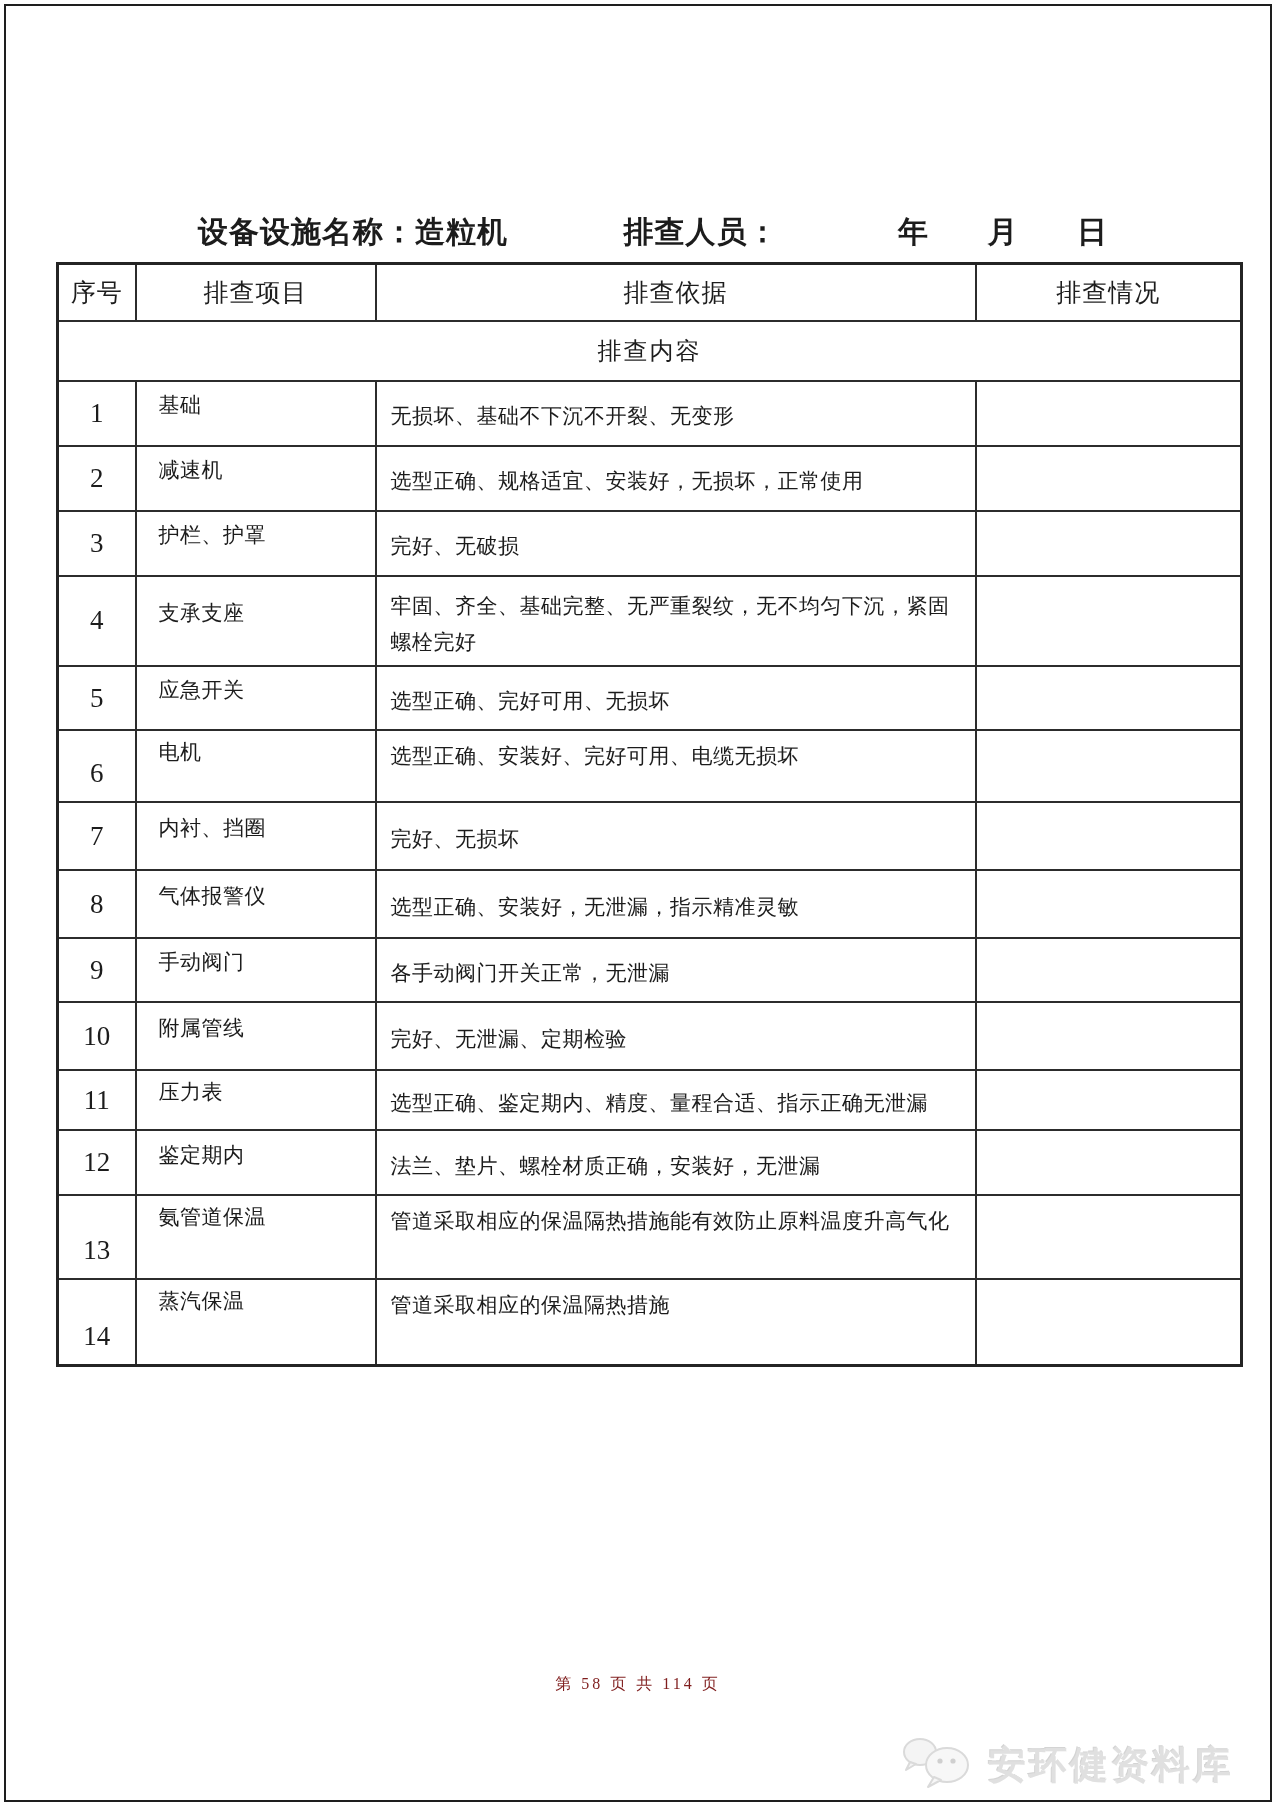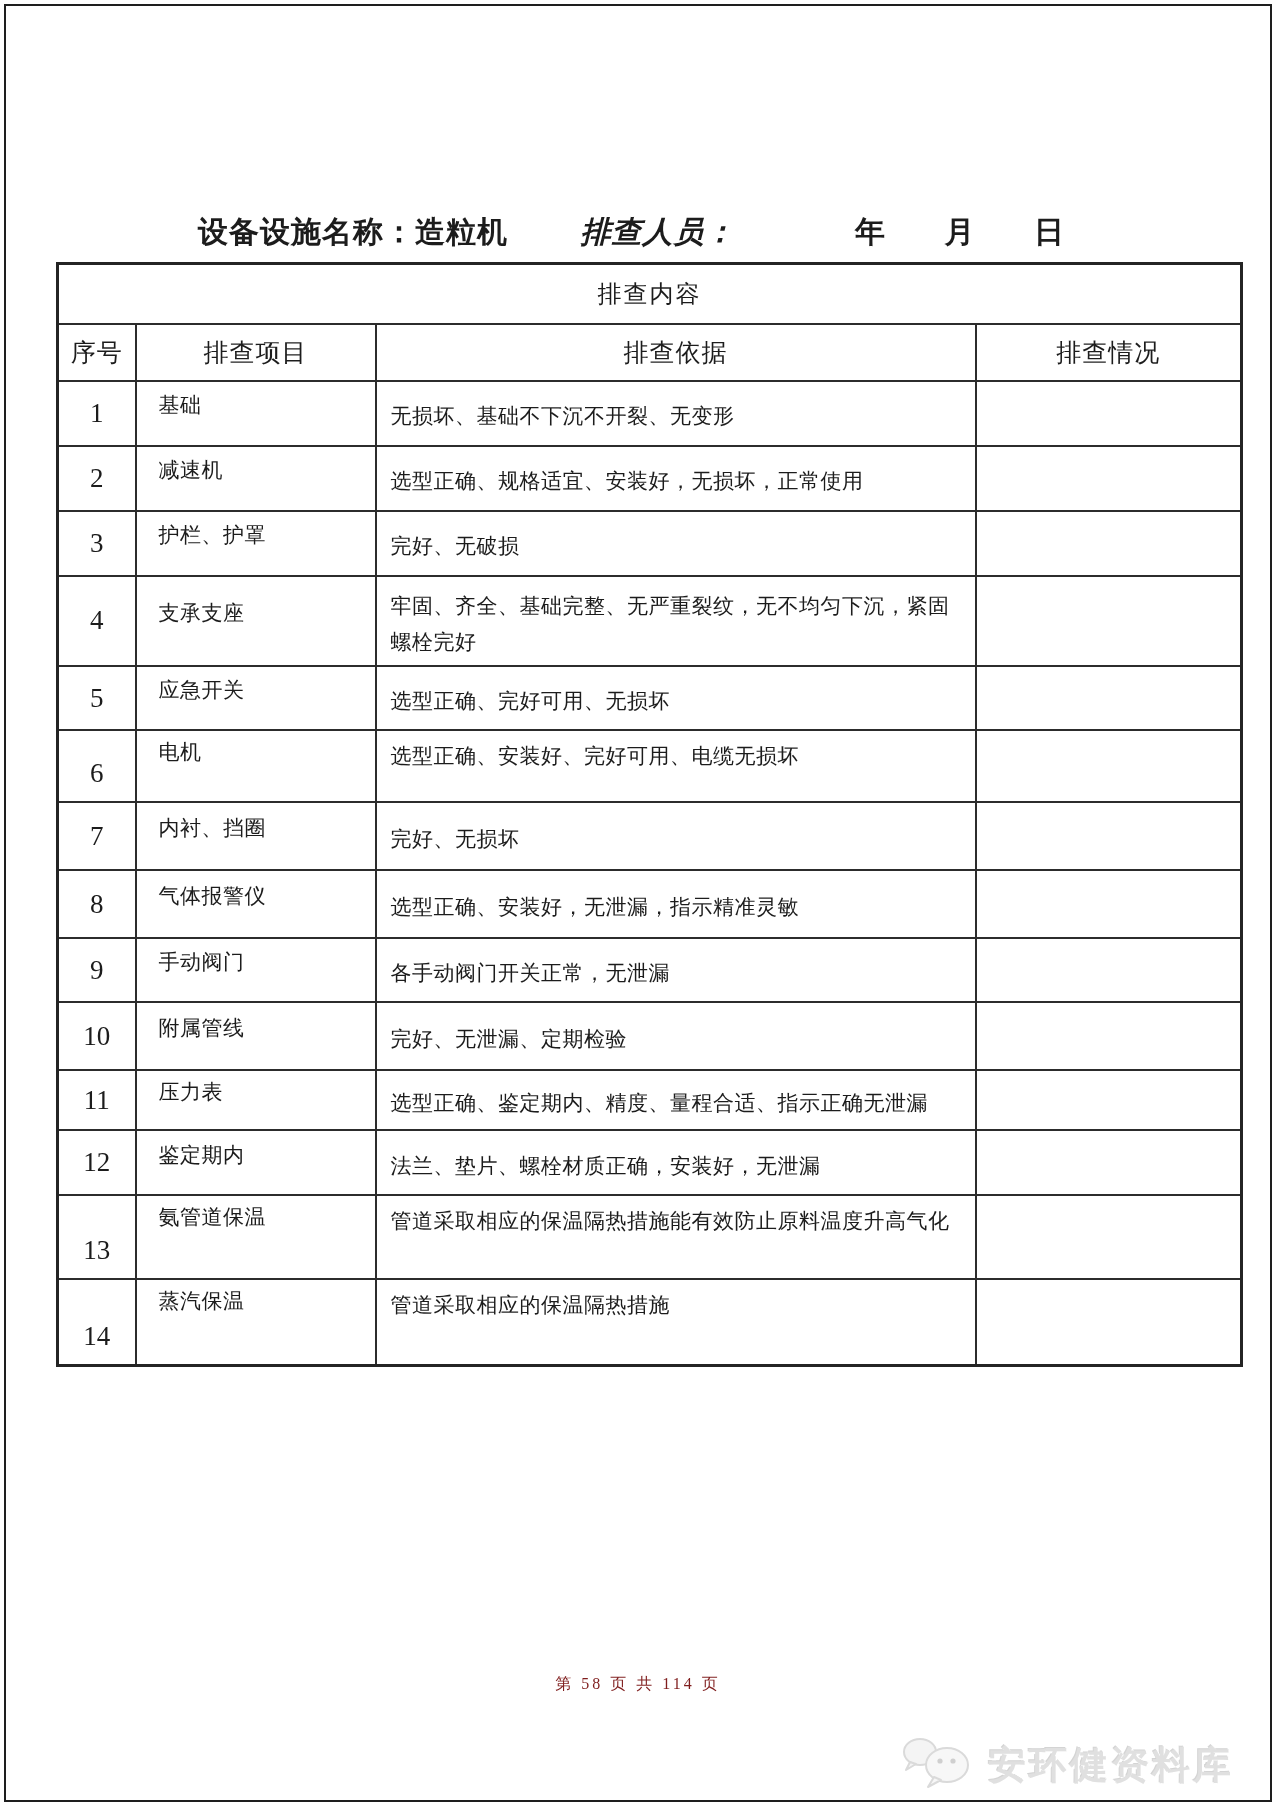--- a/index.html
+++ b/index.html
@@ -17,21 +17,21 @@
   }
   .doc-title{
     position:absolute;left:0;top:140px;width:100%;
     text-align:center;font-size:34px;font-weight:bold;letter-spacing:2px;
   }
   .meta-line{
     position:absolute;left:0;top:206px;width:100%;
     font-size:30px;font-weight:bold;white-space:nowrap;
   }
   .meta-line .equip{margin-left:192px;letter-spacing:1px;}
-  .meta-line .inspector{margin-left:65px;letter-spacing:1px;font-style:italic;}
+  .meta-line .inspector{margin-left:108px;letter-spacing:1px;}
   .meta-line .yy{margin-left:112px;}
   .meta-line .mm{margin-left:52px;}
   .meta-line .dd{margin-left:52px;}
 
   table.inspection{
     position:absolute;left:50px;top:256px;width:1184px;
     border-collapse:collapse;table-layout:fixed;
     border:3px solid #242424;
   }
   table.inspection td,table.inspection th{
@@ -115,27 +115,27 @@
 
     <table class="inspection">
       <colgroup>
         <col style="width:78px">
         <col style="width:240px">
         <col style="width:600px">
         <col style="width:266px">
       </colgroup>
       <thead>
         <tr>
-          <th class="section-header" colspan="4">排查内容</th>
-        </tr>
-        <tr>
           <th class="col-header">序号</th>
           <th class="col-header">排查项目</th>
           <th class="col-header">排查依据</th>
           <th class="col-header">排查情况</th>
+        </tr>
+        <tr>
+          <th class="section-header" colspan="4">排查内容</th>
         </tr>
       </thead>
       <tbody class="rows">
   <tr>
     <td class="cell-no">1</td>
     <td class="cell-item">基础</td>
     <td class="cell-basis">无损坏、基础不下沉不开裂、无变形</td>
     <td class="cell-status"></td>
   </tr>
 

